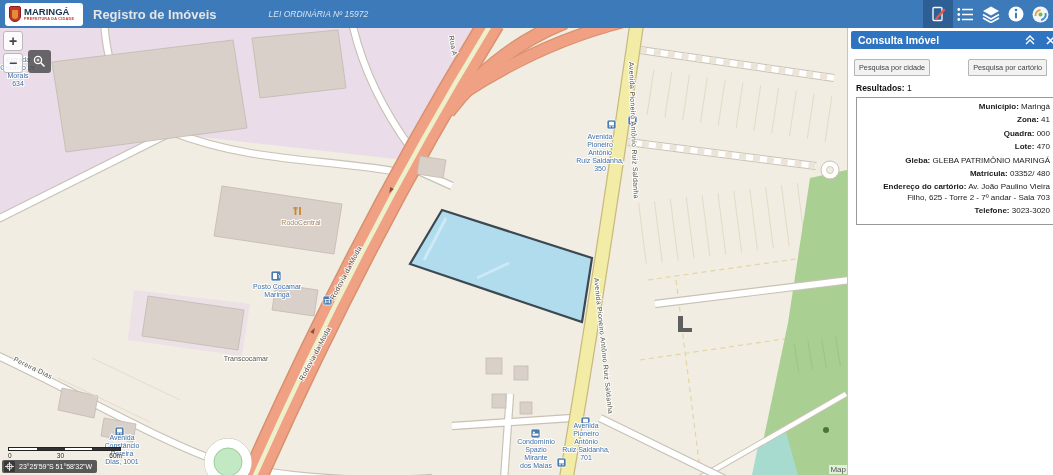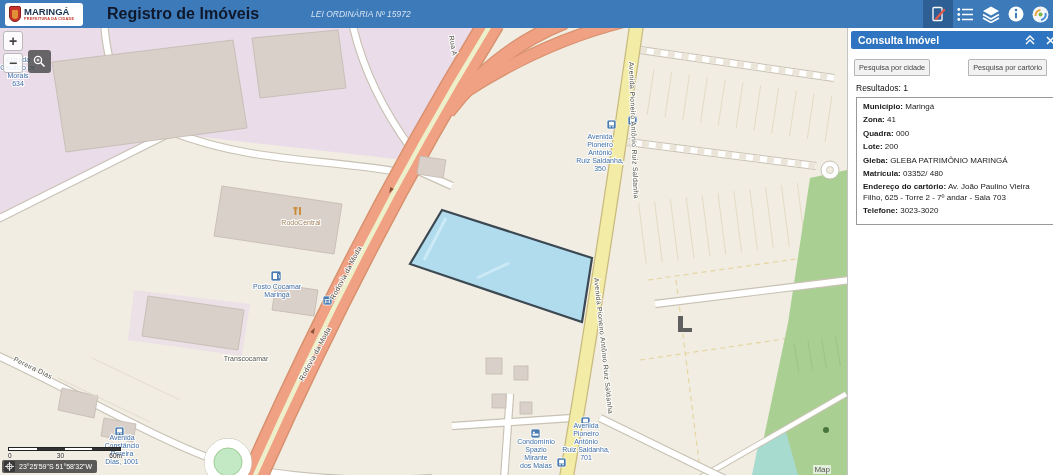--- a/index.html
+++ b/index.html
@@ -6,21 +6,21 @@
   html,body { width:1053px; height:475px; font-family:"Liberation Sans",sans-serif; overflow:hidden; background:#fff; }
   .app { width:1053px; height:475px; display:flex; flex-direction:column; }
 
   
   .topbar { height:28px; background:#3d7ab9; display:flex; align-items:center; padding-left:5px; flex:none; }
   .logo { background:#fff; border-radius:3px; height:23px; width:78px; display:flex; align-items:center; padding:2px 4px; gap:3px; flex:none; }
   .shield { width:12px; height:16px; background:#c8332b; border:1px solid #8a1f1a; border-radius:2px 2px 6px 6px; position:relative; flex:none; }
   .shield:after { content:""; position:absolute; left:2px; right:2px; top:3px; bottom:2px; background:#e8b23a; border-radius:1px 1px 4px 4px; opacity:.75; }
   .logo-title { font-size:9.5px; font-weight:bold; color:#16324f; line-height:1.1; }
   .logo-sub { font-size:3.8px; color:#c0392b; font-weight:bold; letter-spacing:.2px; }
-  .app-title { color:#0f172a; font-weight:bold; font-size:16px; margin-left:24px; white-space:nowrap; }
+  .app-title { color:#e5e5e5; font-weight:bold; font-size:13px; margin-left:10px; white-space:nowrap; }
   .law { color:#d6e4f2; font-size:8.5px; margin-left:52px; white-space:nowrap;font-style:italic; }
   .hicons { margin-left:auto; display:flex; align-items:center; height:28px; }
   .hicon { width:25px; height:28px; display:flex; align-items:center; justify-content:center; cursor:pointer; }
   .hicon.active { background:#2e5f94; width:30px; }
 
   
   .content { flex:1; display:flex; }
   .mapwrap { position:relative; width:847px; height:447px; overflow:hidden; background:#f1ede2; flex:none; }
   svg.map { position:absolute; left:0; top:0; }
 
@@ -36,37 +36,37 @@
              display:flex; align-items:center; justify-content:center; cursor:pointer; z-index:5; }
 
   .scalebar { position:absolute; left:8px; bottom:16px; width:114px; z-index:5; }
   .sb-bar { display:flex; height:4px; border:1px solid #222; width:113px; background:#fff; }
   .sb-seg { flex:1; } .sb-seg.dark { background:#333; }
   .sb-labels { display:flex; justify-content:space-between; font-size:6.5px; color:#222; margin-top:1px;
                text-shadow:0 0 2px #fff, 0 0 2px #fff; }
   .coords { position:absolute; left:2px; bottom:2px; background:rgba(68,68,68,.88); color:#fff; font-size:7px;
             display:flex; align-items:center; gap:4px; padding:1px 5px 1px 2px; border-radius:2px; z-index:5; }
   .cross { width:11px; height:11px; background:#383838; display:flex; align-items:center; justify-content:center; border-radius:1px; }
-  .attrib { position:absolute; right:16px; bottom:1px; font-size:8px; color:#555; background:rgba(255,255,255,.65); padding:0 1px; z-index:5; }
+  .attrib { position:absolute; right:0; bottom:1px; font-size:8px; color:#555; background:rgba(255,255,255,.65); padding:0 1px; z-index:5; }
 
   
   .panel { width:218px; background:#fff; border-left:1px solid #c4c4c4; flex:none; }
   .panel-hd { margin:3px 3px 0 3px; background:#2e74c0; color:#fff; height:18px; display:flex; align-items:center;
               padding:0 7px; border-radius:2px; }
   .panel-hd .t { font-size:10.5px; font-weight:bold; flex:1; }
   .ph-ic { display:flex; gap:11px; align-items:center; }
   .ph-ic span { cursor:pointer; display:flex; }
   .tabs { display:flex; margin:9px 3px 0 6px; align-items:flex-end;gap:37px; }
   .tab { font-size:7.3px; color:#444; background:#f2f2f2; border:1px solid #b5b5b5; padding:3px 4px; margin-right:1px;
          border-radius:2px 2px 0 0; white-space:nowrap; cursor:pointer; }
   .tab.active { background:#be185d; color:#000; border-bottom-color:#fff; padding-bottom:4px; }
   .results-line { font-size:8.5px; margin:7px 8px 4px 8px; color:#111; }
-  .results-line b { font-weight:normal; }
+  .results-line b { font-weight:bold; }
   .rbox { margin:0 8px; border:1px solid #999; padding:4px 6px; font-size:8px; line-height:1.3; color:#1a1a1a; }
-  .frow { margin-bottom:3px; }
+  .frow { margin-bottom:3px;text-align:right; }
   .frow b { font-weight:bold; }
 </style>
 </head>
 <body>
 
 <div class="app">
 
   <header class="topbar">
     <div class="logo">
       <div class="shield"></div>
@@ -367,21 +367,21 @@
 
       <div class="results-line">
         <b>Resultados:</b>
         <span>1</span>
       </div>
 
       <div class="rbox">
         <div class="frow"><b>Município:</b> <span>Maringá</span></div>
         <div class="frow"><b>Zona:</b> <span>41</span></div>
         <div class="frow"><b>Quadra:</b> <span>000</span></div>
-        <div class="frow"><b>Lote:</b> <span>200</span></div>
+        <div class="frow"><b>Lote:</b> <span>470</span></div>
         <div class="frow"><b>Gleba:</b> <span>GLEBA PATRIMÔNIO MARINGÁ</span></div>
         <div class="frow"><b>Matrícula:</b> <span>03352/ 480</span></div>
         <div class="frow"><b>Endereço do cartório:</b> <span>Av. João Paulino Vieira Filho, 625 - Torre 2 - 7º andar - Sala 703</span></div>
         <div class="frow"><b>Telefone:</b> <span>3023-3020</span></div>
       </div>
     </aside>
   </div>
 </div>
 
 </body></html>

